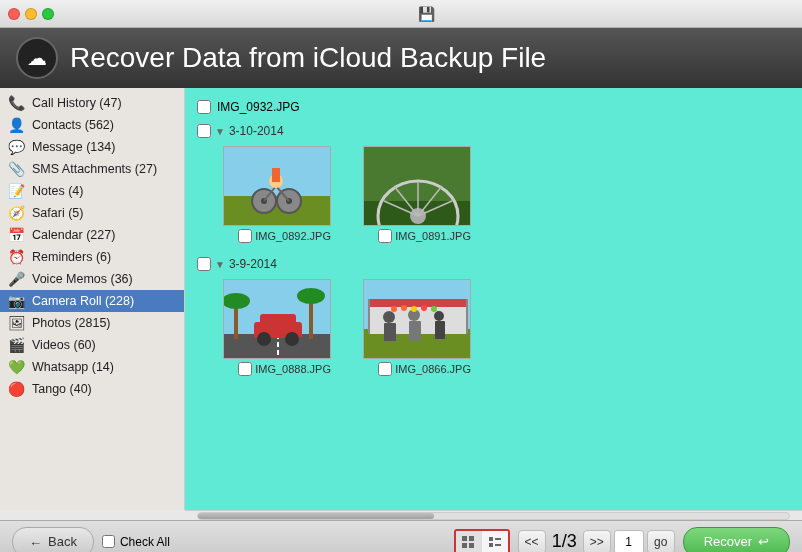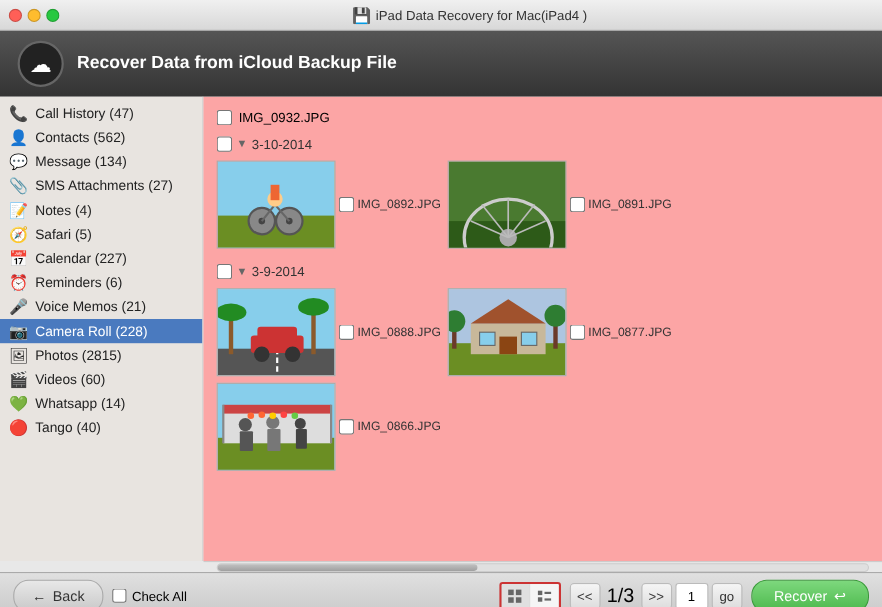--- a/index.html
+++ b/index.html
@@ -52,22 +52,22 @@
       width: 42px; height: 42px;
       background: #222;
       border-radius: 50%;
       display: flex; align-items: center; justify-content: center;
       border: 2px solid #666;
       font-size: 20px;
       color: #fff;
     }
     .header-title {
       color: #fff;
-      font-size: 16px;
-      font-weight: 700;
+      font-size: 28px;
+      font-weight: 400;
     }
 
     
     .main {
       display: flex;
       height: calc(552px - 28px - 60px - 42px);
       background: #f0f0f0;
     }
 
     
@@ -91,21 +91,21 @@
       background: #4a7abf;
       color: #fff;
     }
     .sidebar-item-icon { font-size: 14px; width: 18px; text-align: center; }
 
     
     .content {
       flex: 1;
       overflow-y: auto;
       padding: 8px 12px;
-      background: #fca5a5;
+      background: #5eead4;
     }
 
     
     .item-row {
       display: flex;
       align-items: center;
       gap: 6px;
       padding: 4px 0;
       font-size: 12px;
     }
@@ -125,23 +125,24 @@
 
     
     .thumb-grid {
       display: flex;
       flex-wrap: wrap;
       gap: 6px;
       padding: 4px 0 8px 0;
     }
     .thumb-item {
       display: flex;
-      flex-direction: row;
-      align-items: center;
+      flex-direction: column;
+      align-items: flex-end;
       gap: 3px;
+      margin-left: 26px;
     }
     .thumb-box {
       width: 108px;
       height: 80px;
       background: #ccc;
       border: 1px solid #aaa;
       display: flex;
       align-items: center;
       justify-content: center;
       overflow: hidden;
@@ -277,21 +278,20 @@
 <body>
 
 <div class="title-bar">
   <div class="traffic-lights">
     <div class="tl tl-red"></div>
     <div class="tl tl-yellow"></div>
     <div class="tl tl-green"></div>
   </div>
   <div class="title-bar-text">
     <span class="title-icon">💾</span>
-    <span>iPad Data Recovery for Mac(iPad4 )</span>
   </div>
 </div>
 
 <div class="header">
   <div class="header-icon">☁</div>
   <span class="header-title">Recover Data from iCloud Backup File</span>
 </div>
 
 <div class="main">
 
@@ -323,21 +323,21 @@
     <div class="sidebar-item">
       <span class="sidebar-item-icon">📅</span>
       <span>Calendar (227)</span>
     </div>
     <div class="sidebar-item">
       <span class="sidebar-item-icon">⏰</span>
       <span>Reminders (6)</span>
     </div>
     <div class="sidebar-item">
       <span class="sidebar-item-icon">🎤</span>
-      <span>Voice Memos (21)</span>
+      <span>Voice Memos (36)</span>
     </div>
     <div class="sidebar-item active">
       <span class="sidebar-item-icon">📷</span>
       <span>Camera Roll (228)</span>
     </div>
     <div class="sidebar-item">
       <span class="sidebar-item-icon">🖼</span>
       <span>Photos (2815)</span>
     </div>
     <div class="sidebar-item">
@@ -439,45 +439,20 @@
             <ellipse cx="68" cy="60" rx="7" ry="7" fill="#333"></ellipse>
           </svg>
         </div>
         <div class="thumb-label">
           <input type="checkbox" class="item-checkbox" style="">
           <span>IMG_0888.JPG</span>
         </div>
       </div>
 
 
-      <div class="thumb-item">
-        <div class="thumb-box">
-          <svg width="108" height="80" xmlns="http://www.w3.org/2000/svg">
-
-            <rect width="108" height="80" fill="#adc5e0"></rect>
-            <rect y="50" width="108" height="30" fill="#6B8E23"></rect>
-
-            <rect x="20" y="32" width="68" height="28" fill="#c8b89a"></rect>
-            <polygon points="20,32 54,10 88,32" fill="#a0522d"></polygon>
-
-            <rect x="28" y="40" width="14" height="12" fill="#87CEEB" stroke="#666" stroke-width="1"></rect>
-            <rect x="66" y="40" width="14" height="12" fill="#87CEEB" stroke="#666" stroke-width="1"></rect>
-            <rect x="46" y="44" width="16" height="16" fill="#8B4513"></rect>
-
-            <rect x="3" y="35" width="4" height="20" fill="#6B3A2A"></rect>
-            <circle cx="5" cy="30" r="10" fill="#2E7D32"></circle>
-            <rect x="95" y="30" width="4" height="25" fill="#6B3A2A"></rect>
-            <circle cx="97" cy="25" r="10" fill="#2E7D32"></circle>
-          </svg>
-        </div>
-        <div class="thumb-label">
-          <input type="checkbox" class="item-checkbox" style="">
-          <span>IMG_0877.JPG</span>
-        </div>
-      </div>
 
 
       <div class="thumb-item">
         <div class="thumb-box">
           <svg width="108" height="80" xmlns="http://www.w3.org/2000/svg">
 
             <rect width="108" height="80" fill="#87CEEB"></rect>
             <rect y="50" width="108" height="30" fill="#6B8E23"></rect>
 
             <rect x="5" y="25" width="98" height="30" fill="#ddd"></rect>

